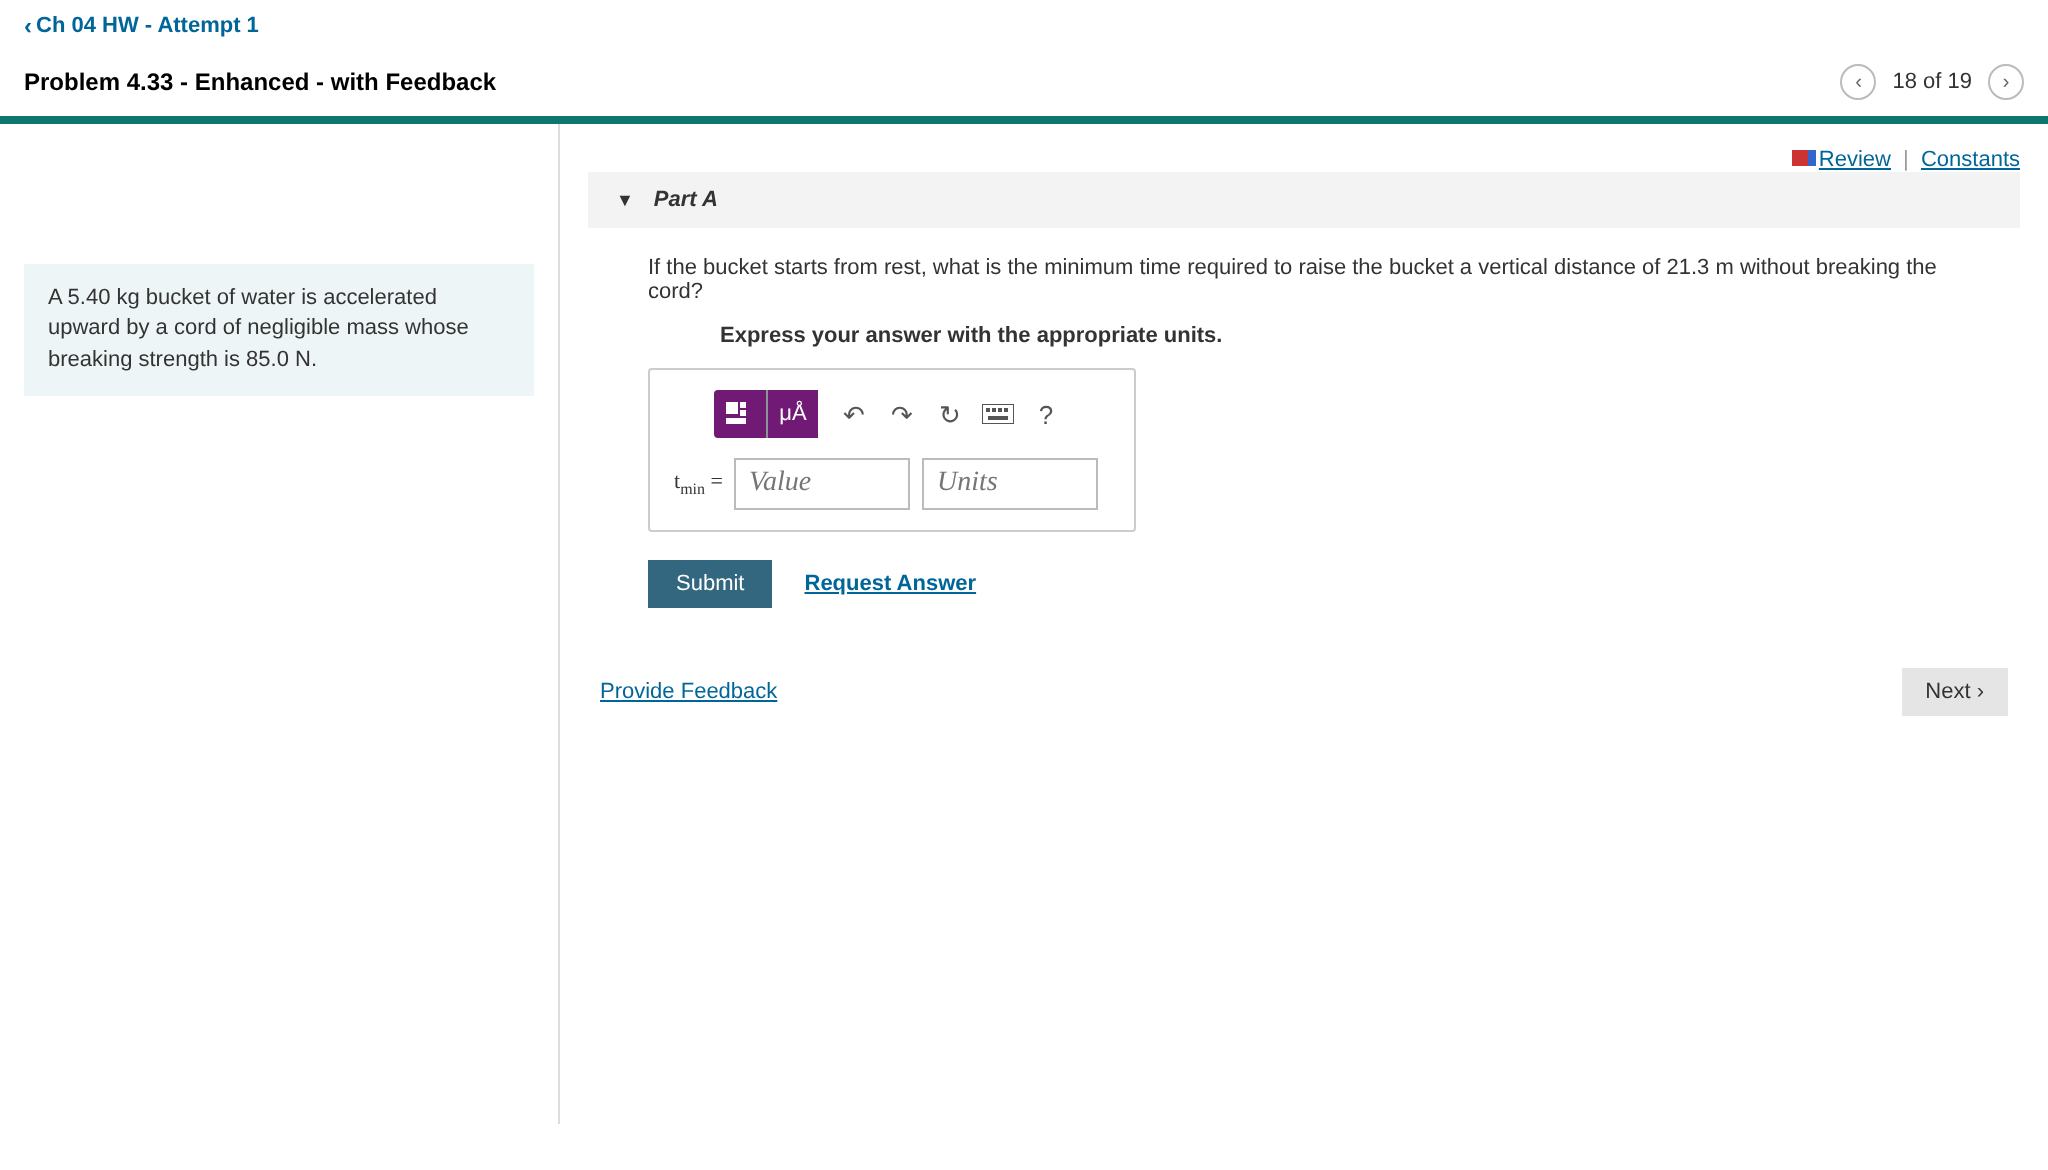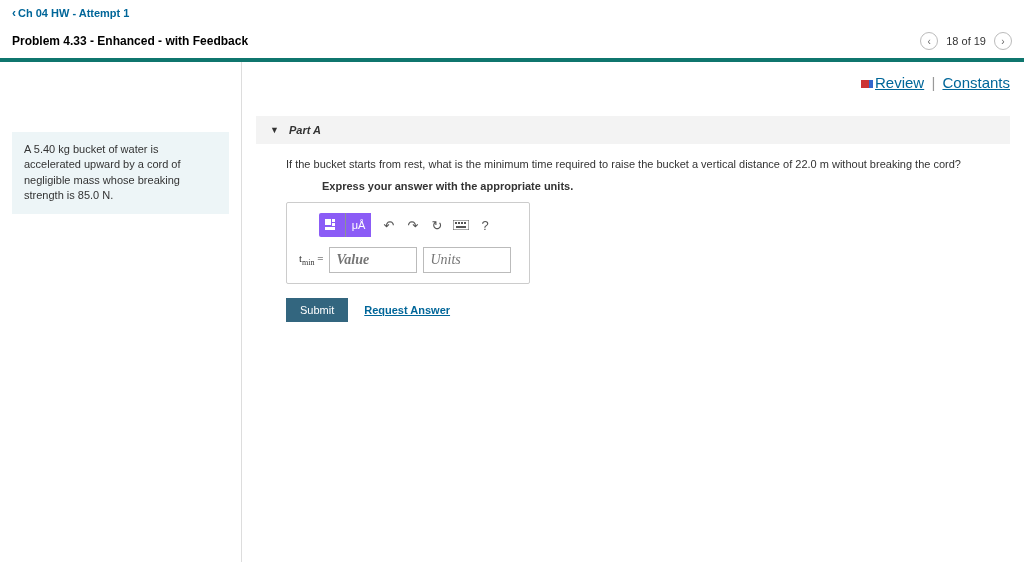--- a/index.html
+++ b/index.html
@@ -8,51 +8,51 @@
   .header { padding: 6px 12px; }
   .breadcrumb { color: #006699; font-weight: bold; font-size: 11px; text-decoration: none; display: inline-flex; align-items: center; }
   .breadcrumb .chev { font-size: 12px; margin-right: 2px; }
   
   .titlebar { display: flex; justify-content: space-between; align-items: center; padding: 6px 12px 8px 12px; border-bottom: 4px solid #0f766e; }
   .title { font-weight: bold; font-size: 12px; color: #000; }
   .pager { display: flex; align-items: center; gap: 8px; font-size: 11px; color: #333; }
   .circle-btn { width: 18px; height: 18px; border: 1px solid #bbb; border-radius: 50%; display: flex; align-items: center; justify-content: center; background: #fff; cursor: pointer; font-size: 10px; color: #666; }
   
   .content { display: flex; min-height: 500px; }
-  .left-col { width: 242px; padding: 70px 12px 12px 12px; border-right: 1px solid #ddd; }
+  .left-col { width: 280px; padding: 70px 12px 12px 12px; border-right: 1px solid #ddd; }
   .problem-box { background: #edf5f7; padding: 10px 12px; font-size: 11px; line-height: 1.4; color: #333; }
   
   .right-col { flex: 1; padding: 12px 14px; }
-  .toplinks { text-align: right; font-size: 15px; margin-bottom: 25px; }
+  .toplinks { text-align: right; font-size: 11px; }
   .toplinks .icon-sq { display: inline-block; width: 8px; height: 8px; background: #c33; margin-right: 2px; position: relative; top: 0px; }
   .toplinks .icon-sq::after { content:''; position:absolute; right:-4px; top:0; width:4px; height:8px; background:#36c; }
   .toplinks a { color: #006699; text-decoration: underline; }
   .toplinks .sep { color: #999; margin: 0 3px; }
   
   .part-header { background: #f3f3f3; padding: 8px 14px; display: flex; align-items: center; gap: 10px; margin-bottom: 14px; }
   .part-header .tri { font-size: 9px; color: #333; }
   .part-header .label { font-weight: bold; font-size: 11px; font-style: italic; }
   
   .question { padding: 0 30px; }
   .qtext { font-size: 11px; color: #333; margin-bottom: 10px; }
   .instr { font-weight: bold; font-size: 11px; margin-bottom: 10px; padding-left: 36px; }
   
   .answer-box { border: 1px solid #ccc; border-radius: 2px; width: 244px; padding: 10px 12px; margin-bottom: 14px; }
   .toolbar { display: flex; align-items: center; gap: 0; margin-bottom: 10px; justify-content: center; }
-  .tool-btn { width: 26px; height: 24px; background: #8b5cf6; color: #fff; display: flex; align-items: center; justify-content: center; border: none; cursor: pointer; font-size: 11px; }
+  .tool-btn { width: 26px; height: 24px; background: #701a75; color: #fff; display: flex; align-items: center; justify-content: center; border: none; cursor: pointer; font-size: 11px; }
   .tool-btn.first { border-top-left-radius: 2px; border-bottom-left-radius: 2px; }
   .tool-btn.second { border-left: 1px solid #8a9494; }
   .tool-ghost { width: 24px; height: 24px; background: transparent; color: #555; display: flex; align-items: center; justify-content: center; border: none; cursor: pointer; font-size: 13px; }
   .tool-sep { width: 6px; }
   
   .input-row { display: flex; align-items: center; gap: 6px; }
   .tmin { font-size: 11px; font-family: 'Times New Roman', serif; }
   .tmin sub { font-size: 8px; }
   .val-input, .unit-input { border: 1px solid #bbb; padding: 4px 6px; font-size: 14px; font-family: 'Times New Roman', serif; font-style: italic; color: #888; height: 26px; }
-  .val-input { width: 88px; font-weight: bold; }
+  .val-input { width: 88px; }
   .unit-input { width: 88px; }
   
   .submit-row { display: flex; align-items: center; gap: 16px; }
   .submit-btn { background: #33667f; color: #fff; border: none; padding: 6px 14px; font-size: 11px; cursor: pointer; }
   .req-link { color: #006699; font-size: 11px; text-decoration: underline; font-weight: bold; }
   
   .bottom-row { display: flex; justify-content: space-between; align-items: center; margin-top: 30px; padding: 0 6px; }
   .feedback-link { color: #006699; font-size: 11px; text-decoration: underline; }
   .next-btn { background: #e5e5e5; border: none; padding: 6px 12px; font-size: 11px; cursor: pointer; color: #333; }
 </style>
@@ -87,21 +87,21 @@
       <span class="sep">|</span>
       <a href="#">Constants</a>
     </div>
 
     <div class="part-header">
       <span class="tri">▼</span>
       <span class="label">Part A</span>
     </div>
 
     <div class="question">
-      <div class="qtext">If the bucket starts from rest, what is the minimum time required to raise the bucket a vertical distance of 22.0 m without breaking the cord?</div>
+      <div class="qtext">If the bucket starts from rest, what is the minimum time required to raise the bucket a vertical distance of 21.3 m without breaking the cord?</div>
       <div class="instr">Express your answer with the appropriate units.</div>
 
       <div class="answer-box">
         <div class="toolbar">
           <button class="tool-btn first">
             <svg width="14" height="12" viewBox="0 0 14 12">
               <rect x="0" y="0" width="6" height="6" fill="#fff"></rect>
               <rect x="7" y="0" width="3" height="3" fill="#fff"></rect>
               <rect x="7" y="4" width="3" height="3" fill="#fff"></rect>
               <rect x="0" y="8" width="10" height="3" fill="#fff"></rect>
@@ -130,14 +130,21 @@
           <input class="unit-input" type="text" placeholder="Units" style="">
         </div>
       </div>
 
       <div class="submit-row">
         <button class="submit-btn">Submit</button>
         <a href="#" class="req-link">Request Answer</a>
       </div>
     </div>
 
+    <div class="bottom-row">
+      <a href="#" class="feedback-link">Provide Feedback</a>
+      <button class="next-btn">
+        <span>Next</span>
+        <span> ›</span>
+      </button>
+    </div>
   </div>
 </div>
 
 </body></html>

